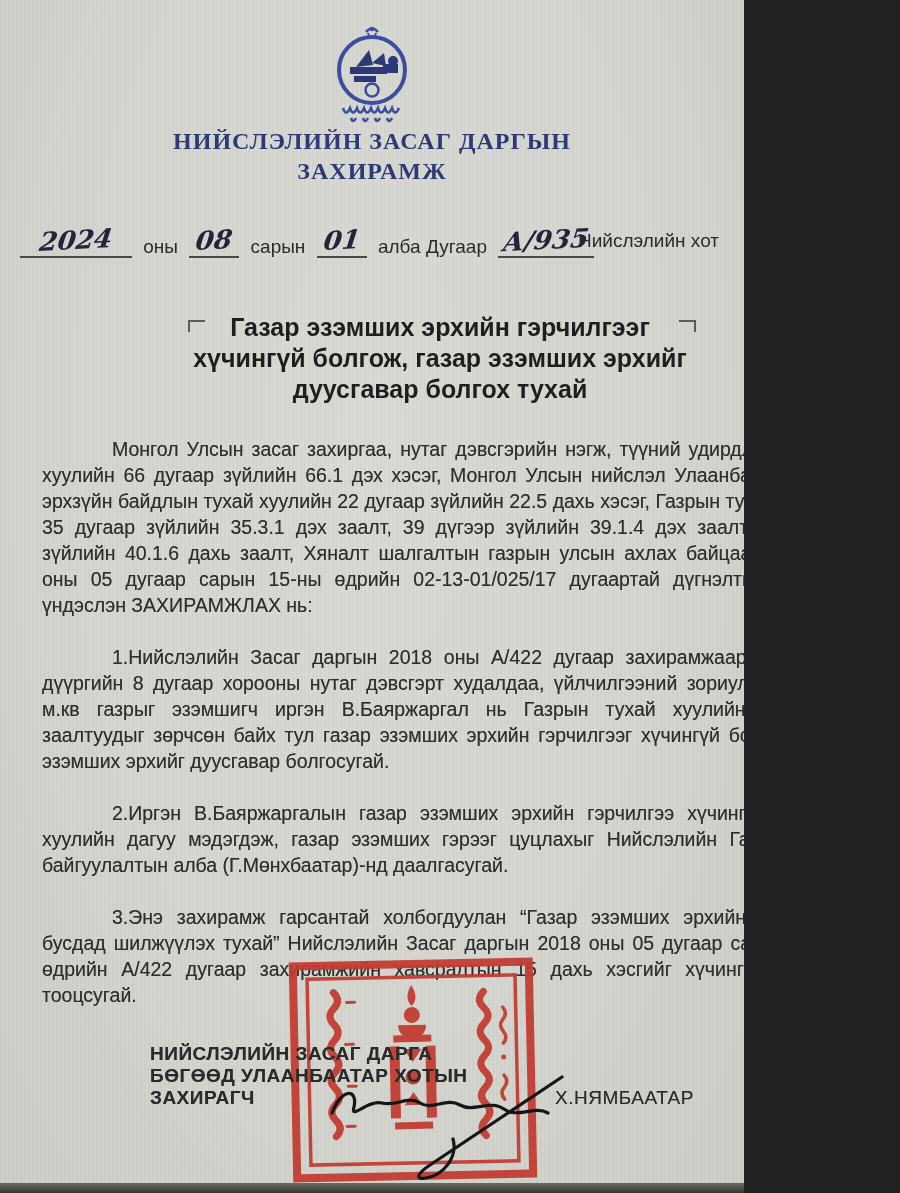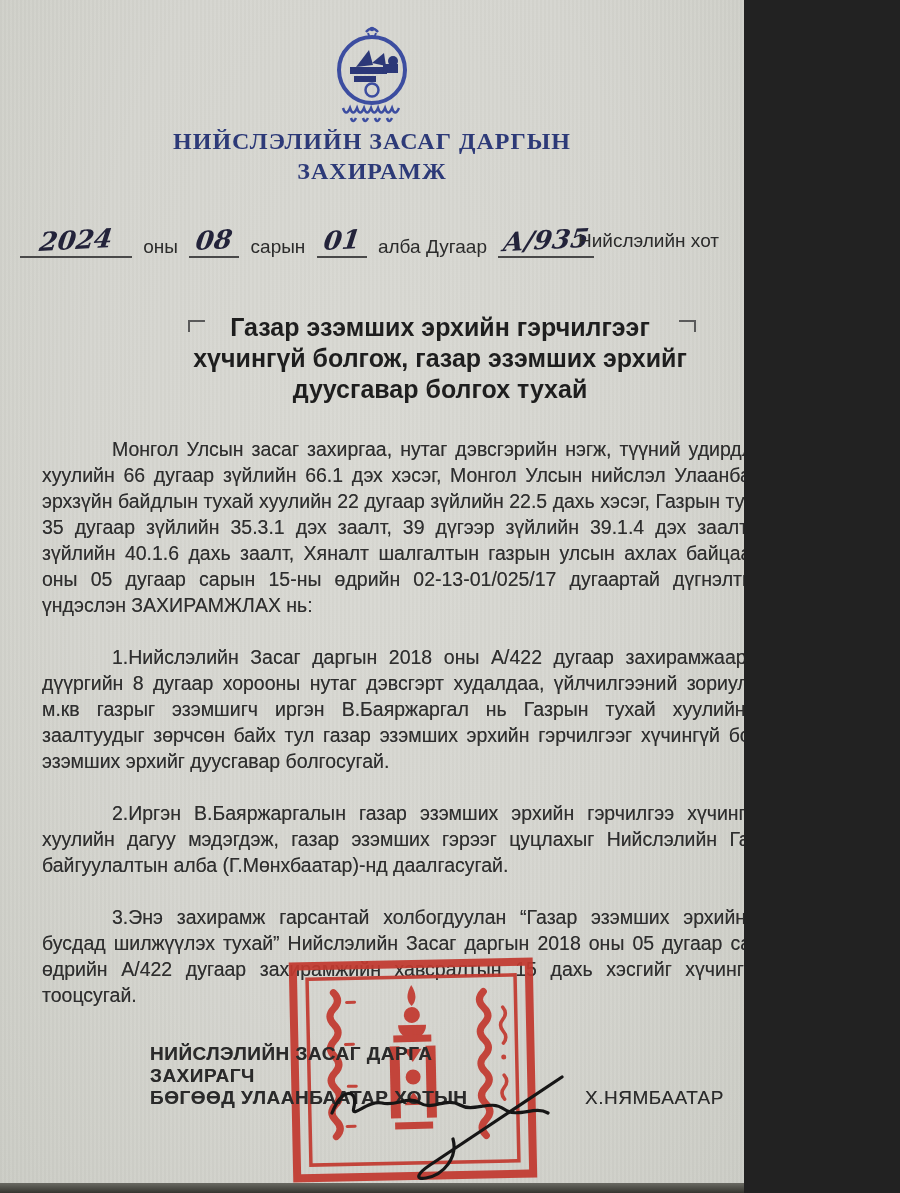--- a/index.html
+++ b/index.html
@@ -48,21 +48,21 @@
     text-shadow:0 0 0.5px rgba(46,46,46,0.55);
   }
   
   .sig-section{position:absolute;top:1005px;left:0;right:0;height:188px;}
   .seal{position:absolute;left:288px;top:-48px;opacity:0.93;}
   .sig-lines{
     position:absolute;left:150px;top:38px;font-size:19px;line-height:22px;
     color:#2a2a2a;letter-spacing:0.5px;text-shadow:0 0 0.5px rgba(42,42,42,0.5);font-weight:bold;
   }
   .sig-name{
-    position:absolute;left:585px;top:82px;font-size:19px;color:#2a2a2a;
+    position:absolute;left:555px;top:82px;font-size:19px;color:#2a2a2a;
     letter-spacing:0.5px;text-shadow:0 0 0.5px rgba(42,42,42,0.5);
   }
   .signature-scrawl{position:absolute;left:322px;top:62px;}
   
   .bottom-strip{
     position:absolute;left:0;right:0;bottom:0;height:10px;
     background:linear-gradient(#6a6a63, #35352f);
   }
 </style>
 </head>
@@ -158,22 +158,22 @@
           <path stroke-width="3" d="M60 44 h8 M58 86 h8 M60 128 h8 M58 168 h8"></path>
           <path stroke-width="7" d="M197 36 q-8 8 0 16 q8 8 0 16 q-8 8 0 16 q8 8 0 16 q-8 8 0 16 q8 8 0 16 q-8 8 0 16 q8 8 0 16 q-8 8 0 16"></path>
           <path stroke-width="3.5" d="M216 52 q5 6 0 12 q-5 6 0 12 q5 6 0 12 M216 120 q5 6 0 12 q-5 6 0 12"></path>
           <circle cx="216" cy="102" r="2.5" fill="#c23a30" stroke="none"></circle>
         </g>
       </g>
     </svg>
 
     <div class="sig-lines">
       <div>НИЙСЛЭЛИЙН ЗАСАГ ДАРГА</div>
+      <div>БӨГӨӨД УЛААНБААТАР ХОТЫН</div>
       <div>ЗАХИРАГЧ</div>
-      <div>БӨГӨӨД УЛААНБААТАР ХОТЫН</div>
     </div>
 
     <svg class="signature-scrawl" width="265" height="115" viewBox="0 0 265 115">
       <g fill="none" stroke="#161616" stroke-width="3.2" stroke-linecap="round">
         <path d="M10 46 C20 20 36 22 32 40 C28 54 46 32 60 36 C74 40 86 28 98 36 C110 44 124 30 138 38 C152 46 168 32 182 42 C196 52 212 38 226 46"></path>
         <path d="M240 10 L108 98 C96 106 92 113 104 111 C122 108 136 90 131 72"></path>
       </g>
     </svg>
 
     <div class="sig-name">Х.НЯМБААТАР</div>

